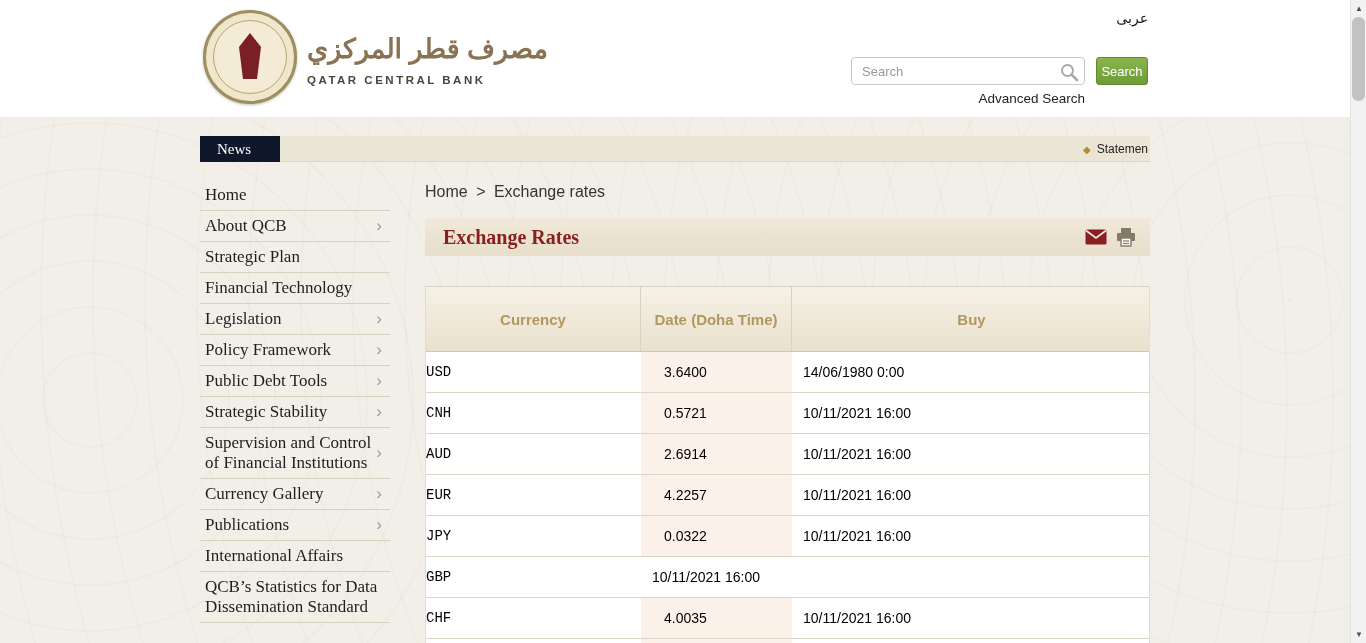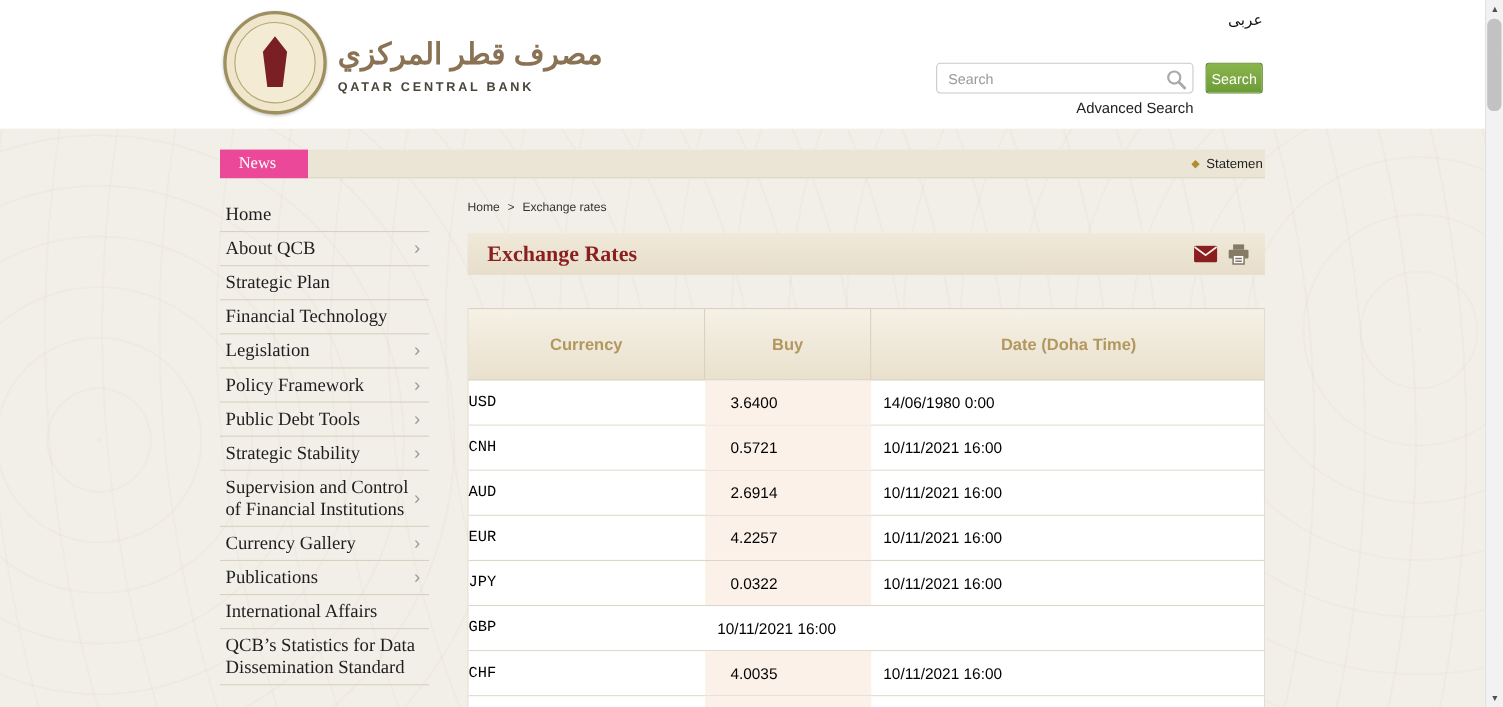--- a/index.html
+++ b/index.html
@@ -36,38 +36,38 @@
   .search-box input::placeholder { color:#999; }
   .magnifier { position:absolute; right:5px; top:4px; }
   .search-btn { position:absolute; right:0; top:0; width:52px; height:28px; border:1px solid #5d8a2c;
                 border-radius:3px; background:linear-gradient(#8ab54d,#6d9c37); color:#fff; font-size:13px;
                 cursor:pointer; font-family:"Liberation Sans",sans-serif; }
   .advanced { position:absolute; top:34px; right:63px; font-size:13.5px; color:#222; cursor:pointer; }
 
   
   .news-bar { position:absolute; left:200px; top:136px; width:950px; height:26px;
               background:#ebe5d6; border-bottom:1px solid #ddd6c5; }
-  .news-tab { position:absolute; left:0; top:0; width:80px; height:26px; background:#ec4899;
+  .news-tab { position:absolute; left:0; top:0; width:80px; height:26px; background:#0f172a;
               color:#fff; font-family:"Liberation Serif",serif; font-size:15px; line-height:26px;
               padding-left:17px; cursor:pointer; }
   .ticker { position:absolute; right:2px; top:0; height:26px; display:flex; align-items:center;
             gap:6px; overflow:hidden; cursor:pointer; }
   .ticker .diamond { color:#b08d2f; font-size:10px; }
   .ticker .ticker-text { font-size:12px; color:#222; white-space:nowrap; }
 
   
   .sidebar { position:absolute; left:200px; top:180px; width:190px; }
   .side-item { display:flex; align-items:center; padding:5px 8px 5px 5px;
                border-bottom:1px solid #d8d1c0; cursor:pointer; }
   .side-label { flex:1; font-family:"Liberation Serif",serif; font-size:17px; color:#1e1e1e; line-height:20px; }
   .side-chevron { color:#9a9a9a; font-size:17px; padding-left:4px; }
 
   
   .main { position:absolute; left:425px; top:183px; width:725px; }
-  .breadcrumb { font-size:11px; color:#333; }
+  .breadcrumb { font-size:16px; color:#333; }
   .breadcrumb .bc-home { cursor:pointer; }
   .breadcrumb .bc-sep { margin:0 4px; }
 
   .title-bar { margin-top:17px; height:38px; background:linear-gradient(#f0e9d9,#e7decb);
                display:flex; align-items:center; }
   .page-title { flex:1; font-family:"Liberation Serif",serif; font-size:20px; font-weight:bold;
                 color:#8b1f1f; padding-left:18px; }
   .title-icons { display:flex; align-items:center; gap:9px; padding-right:14px; }
   .title-icons svg { cursor:pointer; display:block; }
 
@@ -209,22 +209,22 @@
           <rect x="5" y="10" width="10" height="8" fill="#fff" stroke="#857a66" stroke-width="1.4"></rect>
           <line x1="7" y1="13" x2="13" y2="13" stroke="#857a66" stroke-width="1.2"></line>
           <line x1="7" y1="15.5" x2="13" y2="15.5" stroke="#857a66" stroke-width="1.2"></line>
         </svg>
       </div>
     </div>
 
     <div class="rates-table">
       <div class="t-header">
         <div class="th">Currency</div>
+        <div class="th">Date (Doha Time)</div>
         <div class="th">Buy</div>
-        <div class="th">Date (Doha Time)</div>
       </div>
 
       <div class="t-row">
         <div class="td c-currency">USD</div>
         <div class="td c-buy">3.6400</div>
         <div class="td c-date">14/06/1980 0:00</div>
       </div>
       <div class="t-row">
         <div class="td c-currency">CNH</div>
         <div class="td c-buy">0.5721</div>

